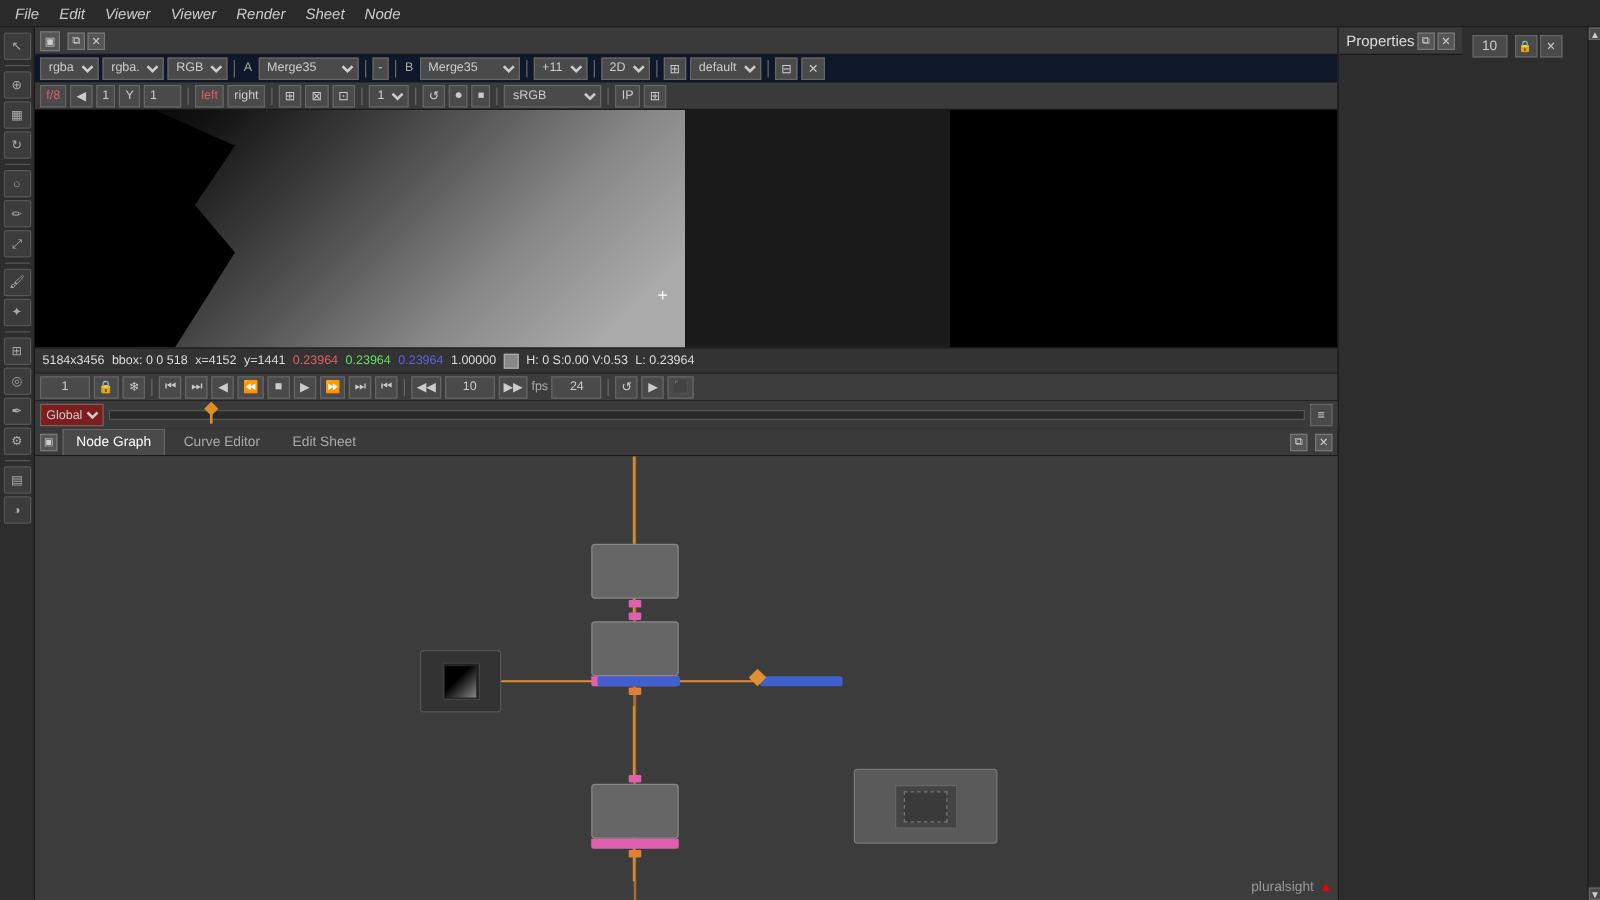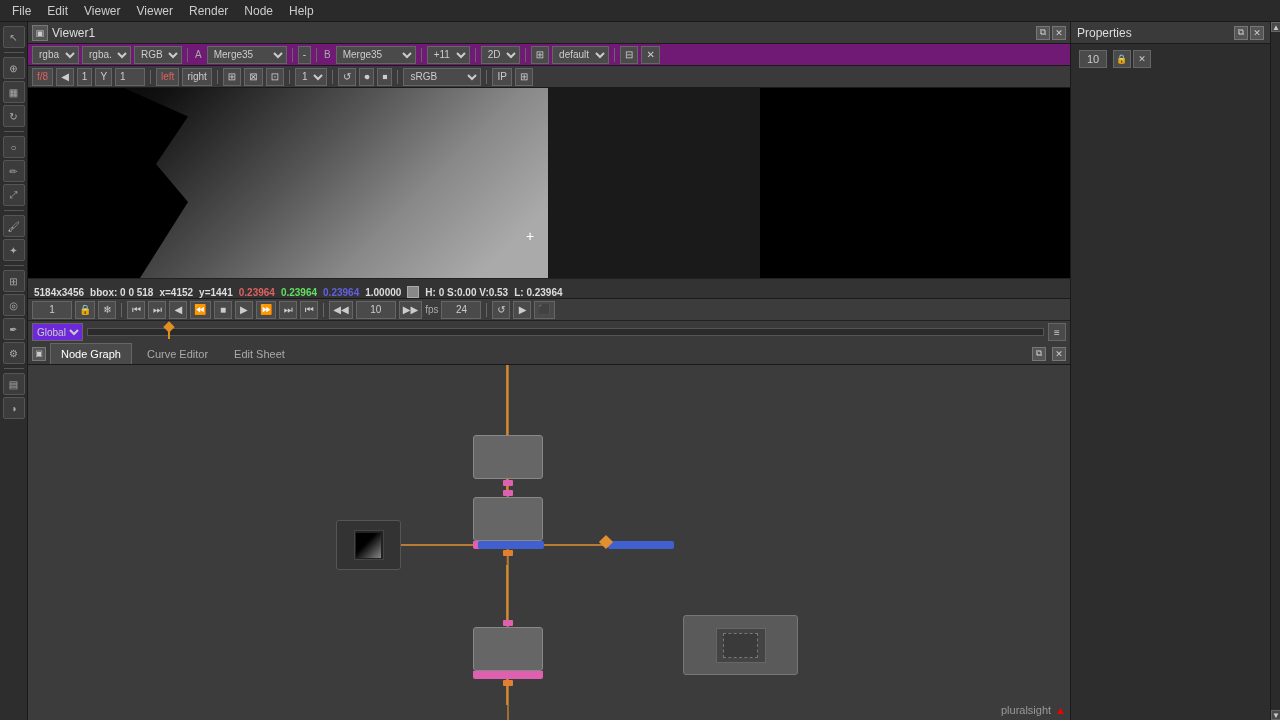--- a/index.html
+++ b/index.html
@@ -14,20 +14,21 @@
     }
 
     
     #menu-bar {
       display: flex;
       align-items: center;
       background: #2a2a2a;
       height: 22px;
       padding: 0 4px;
       border-bottom: 1px solid #1a1a1a;
+      font-style: italic;
     }
     .menu-item {
       padding: 2px 8px;
       cursor: pointer;
       color: #ccc;
       font-size: 12px;
     }
 
     
     #main-layout {
@@ -116,21 +117,21 @@
       justify-content: center;
       font-size: 9px;
       margin-left: 2px;
     }
 
     
     #viewer-controls-1 {
       display: flex;
       align-items: center;
       height: 22px;
-      background: #701a75;
+      background: #0f172a;
       padding: 0 4px;
       gap: 3px;
       border-bottom: 1px solid #1a1a1a;
     }
     .ctrl-dropdown {
       background: #4a4a4a;
       border: 1px solid #666;
       color: #ccc;
       font-size: 10px;
       height: 18px;
@@ -197,29 +198,28 @@
     #viewer-black-right {
       position: absolute;
       top: 0; right: 0;
       width: 310px; height: 190px;
       background: #000;
     }
 
     
     #status-bar {
       display: flex;
-      align-items: flex-end;
+      align-items: center;
       height: 20px;
       background: #333;
       padding: 0 6px;
       font-size: 10px;
       color: #aaa;
       border-top: 1px solid #222;
       gap: 6px;
-      font-weight: bold;
     }
     .status-red { color: #e06060; }
     .status-green { color: #60e060; }
     .status-blue { color: #6060e0; }
     .status-white { color: #ddd; }
 
     
     #timeline-section {
       height: 44px;
       background: #3a3a3a;
@@ -262,21 +262,21 @@
     #timeline-bar {
       display: flex;
       align-items: center;
       height: 22px;
       padding: 0 4px;
       gap: 4px;
       background: #3a3a3a;
       position: relative;
     }
     #global-dropdown {
-      background: #6d28d9;
+      background: #7f1d1d;
       border: 1px solid #666;
       color: #ccc;
       font-size: 10px;
       height: 18px;
     }
     #timeline-track {
       flex: 1;
       height: 8px;
       background: #2a2a2a;
       border: 1px solid #555;
@@ -410,21 +410,21 @@
       width: 100%; height: 100%;
       pointer-events: none;
     }
 
     
     #properties-panel {
       width: 200px;
       background: #2d2d2d;
       border-left: 1px solid #1a1a1a;
       display: flex;
-      flex-direction: column;
+      flex-direction: row;
     }
     #properties-title-bar {
       display: flex;
       align-items: center;
       height: 22px;
       background: #3a3a3a;
       padding: 0 6px;
       border-bottom: 1px solid #1a1a1a;
     }
     #properties-title {
@@ -500,22 +500,22 @@
   </style>
 </head>
 <body>
 
 <div id="menu-bar">
   <div class="menu-item">File</div>
   <div class="menu-item">Edit</div>
   <div class="menu-item">Viewer</div>
   <div class="menu-item">Viewer</div>
   <div class="menu-item">Render</div>
+  <div class="menu-item">Sheet</div>
   <div class="menu-item">Node</div>
-  <div class="menu-item">Help</div>
 </div>
 
 <div id="main-layout">
 
   <div id="left-toolbar">
     <div class="tool-btn">↖</div>
     <div class="tool-divider"></div>
     <div class="tool-btn">⊕</div>
     <div class="tool-btn">▦</div>
     <div class="tool-btn">↻</div>
@@ -535,21 +535,20 @@
     <div class="tool-btn">▤</div>
     <div class="tool-btn">◑</div>
   </div>
 
   <div id="content-area">
 
     <div id="viewer-section">
 
       <div id="viewer-title-bar">
         <div id="viewer-icon">▣</div>
-        <span id="viewer-title">Viewer1</span>
         <div class="title-btn">⧉</div>
         <div class="title-btn">✕</div>
       </div>
 
       <div id="viewer-controls-1">
         <select class="ctrl-dropdown">
           <option>rgba</option>
         </select>
         <select class="ctrl-dropdown">
           <option>rgba.</option>

